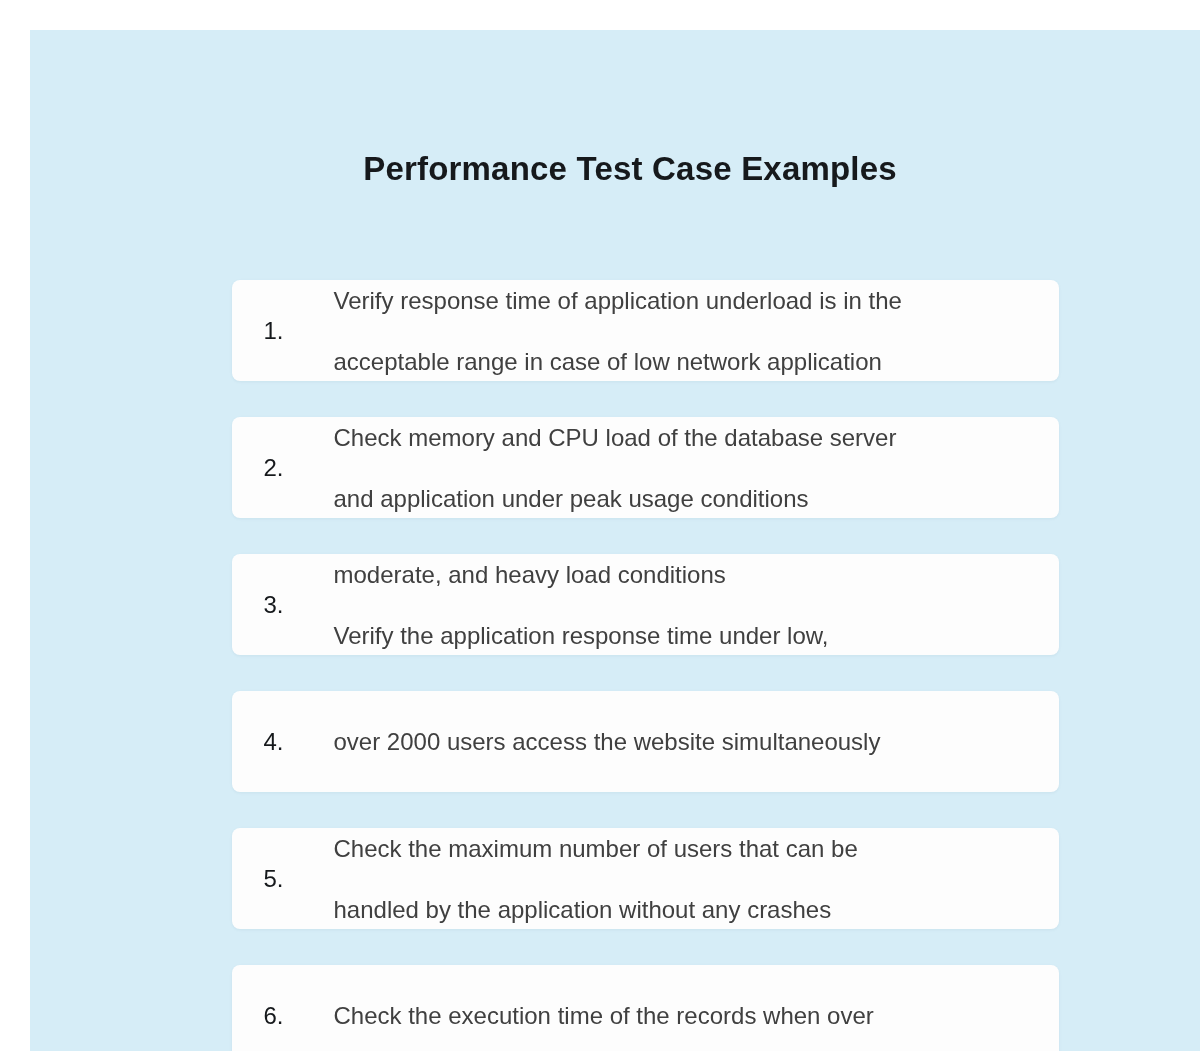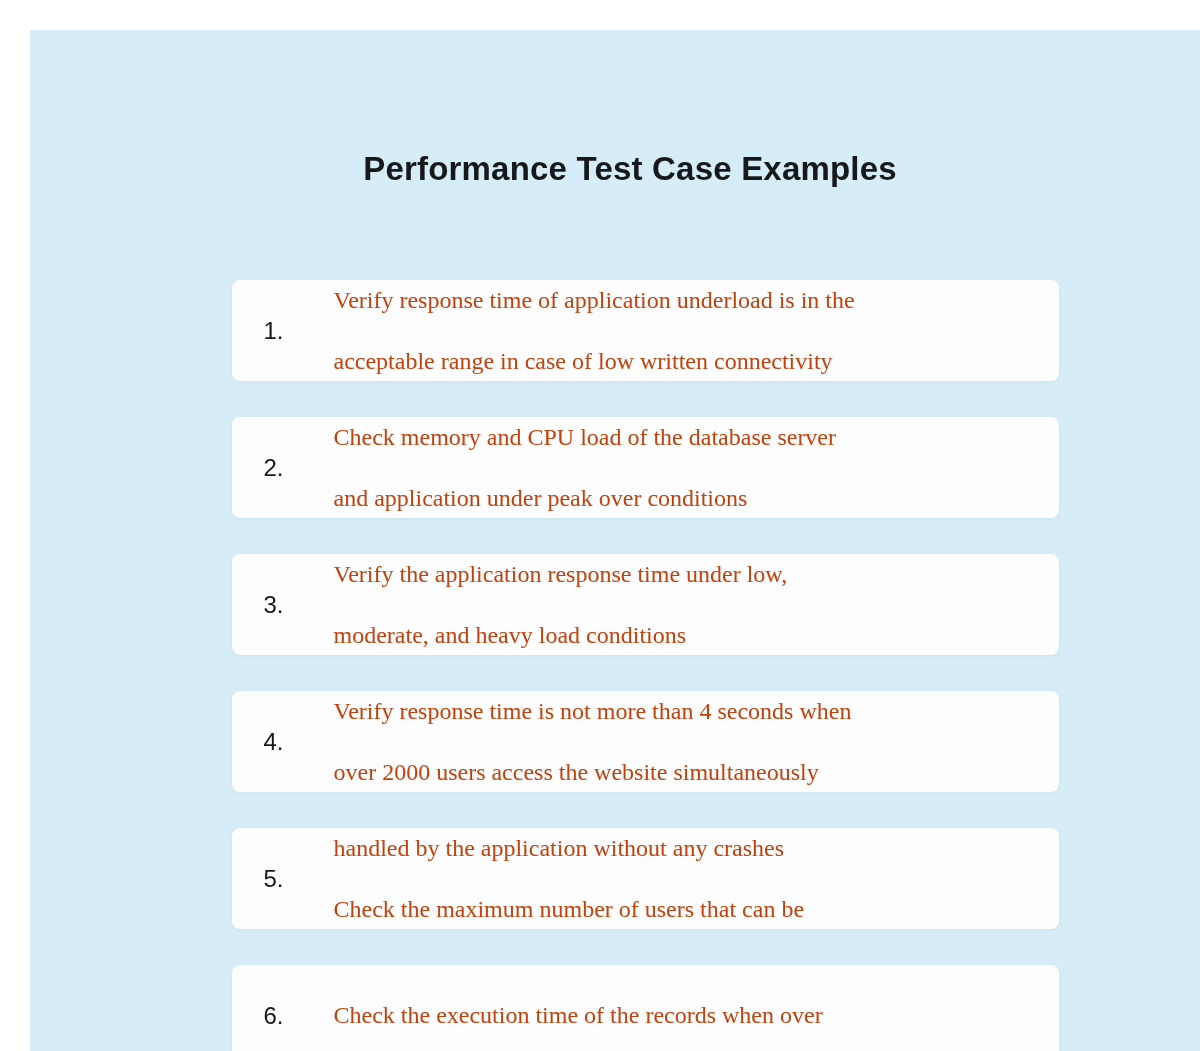--- a/index.html
+++ b/index.html
@@ -43,71 +43,69 @@
     flex: 0 0 44px;
     font-size: 24px;
     color: #16191c;
     text-align: left;
     padding-left: 4px;
   }
   .case-text {
     flex: 1;
     font-size: 24px;
     line-height: 31px;
-    color: #c2410c;
-    font-family: Liberation Serif, serif;
+    color: #404040;
   }
   .case-line { white-space: nowrap; }
 </style>
 </head>
 <body>
 
 <div class="canvas">
 
   <h1 class="page-title">Performance Test Case Examples</h1>
 
   <div class="card-list">
 
     <div class="case-card">
       <div class="case-number">1.</div>
       <div class="case-text">
         <div class="case-line">Verify response time of application underload is in the</div>
-        <div class="case-line">acceptable range in case of low written connectivity</div>
+        <div class="case-line">acceptable range in case of low network application</div>
       </div>
     </div>
 
     <div class="case-card">
       <div class="case-number">2.</div>
       <div class="case-text">
         <div class="case-line">Check memory and CPU load of the database server</div>
-        <div class="case-line">and application under peak over conditions</div>
+        <div class="case-line">and application under peak usage conditions</div>
       </div>
     </div>
 
     <div class="case-card">
       <div class="case-number">3.</div>
       <div class="case-text">
+        <div class="case-line">moderate, and heavy load conditions</div>
         <div class="case-line">Verify the application response time under low,</div>
-        <div class="case-line">moderate, and heavy load conditions</div>
       </div>
     </div>
 
     <div class="case-card">
       <div class="case-number">4.</div>
       <div class="case-text">
-        <div class="case-line">Verify response time is not more than 4 seconds when</div>
         <div class="case-line">over 2000 users access the website simultaneously</div>
       </div>
     </div>
 
     <div class="case-card">
       <div class="case-number">5.</div>
       <div class="case-text">
+        <div class="case-line">Check the maximum number of users that can be</div>
         <div class="case-line">handled by the application without any crashes</div>
-        <div class="case-line">Check the maximum number of users that can be</div>
       </div>
     </div>
 
     <div class="case-card">
       <div class="case-number">6.</div>
       <div class="case-text">
         <div class="case-line">Check the execution time of the records when over</div>
       </div>
     </div>
 

